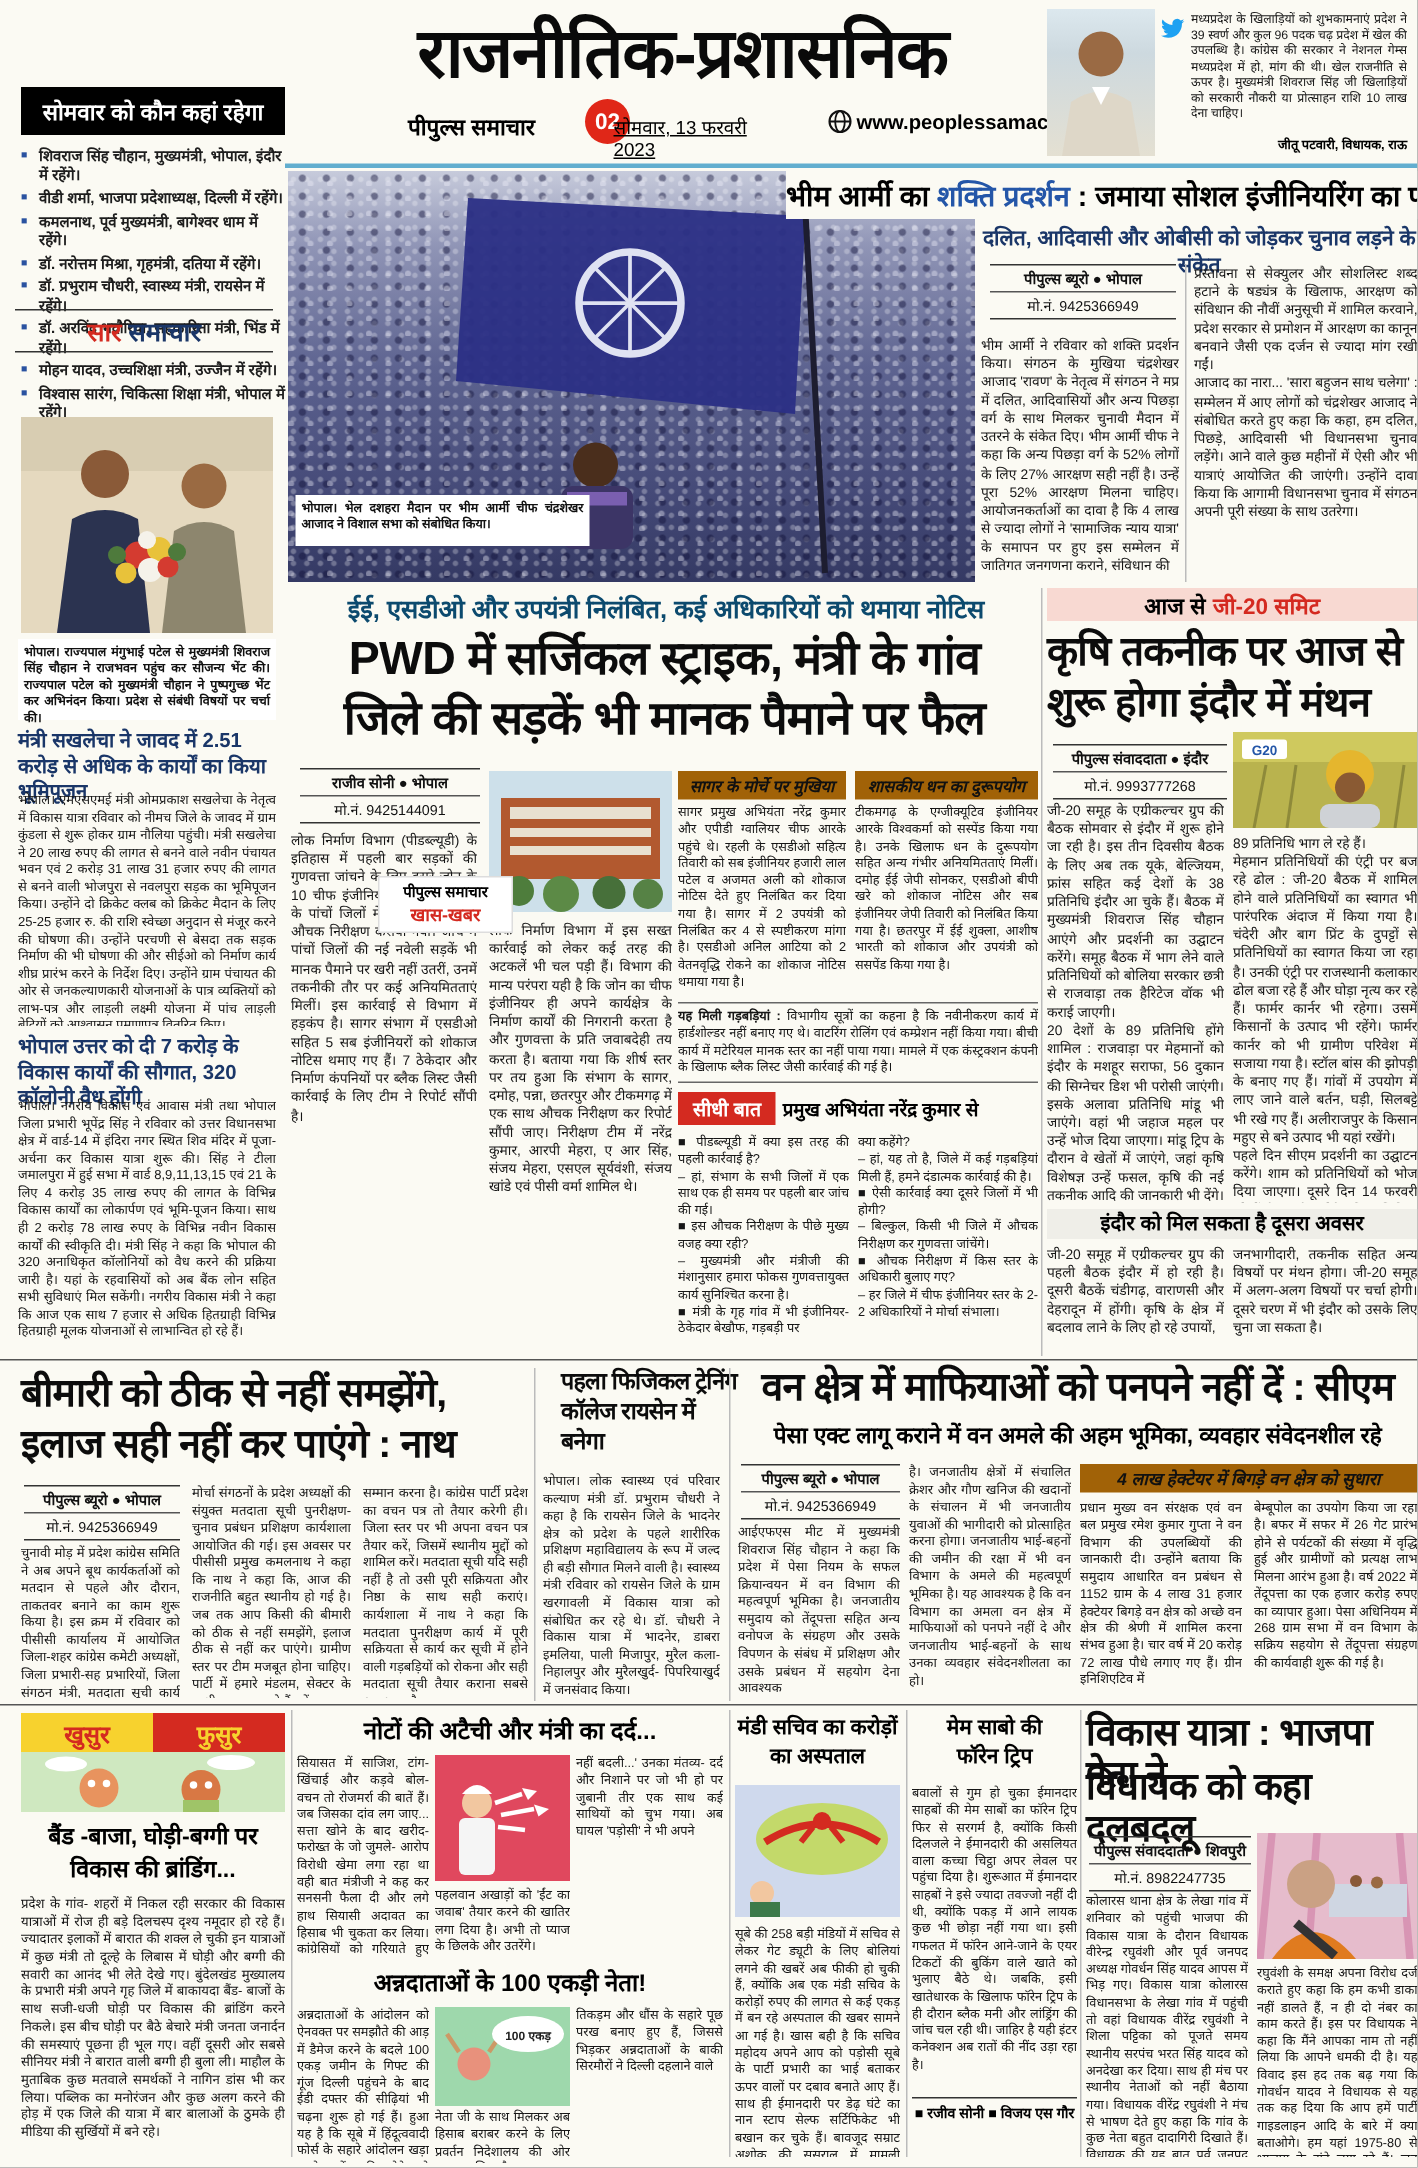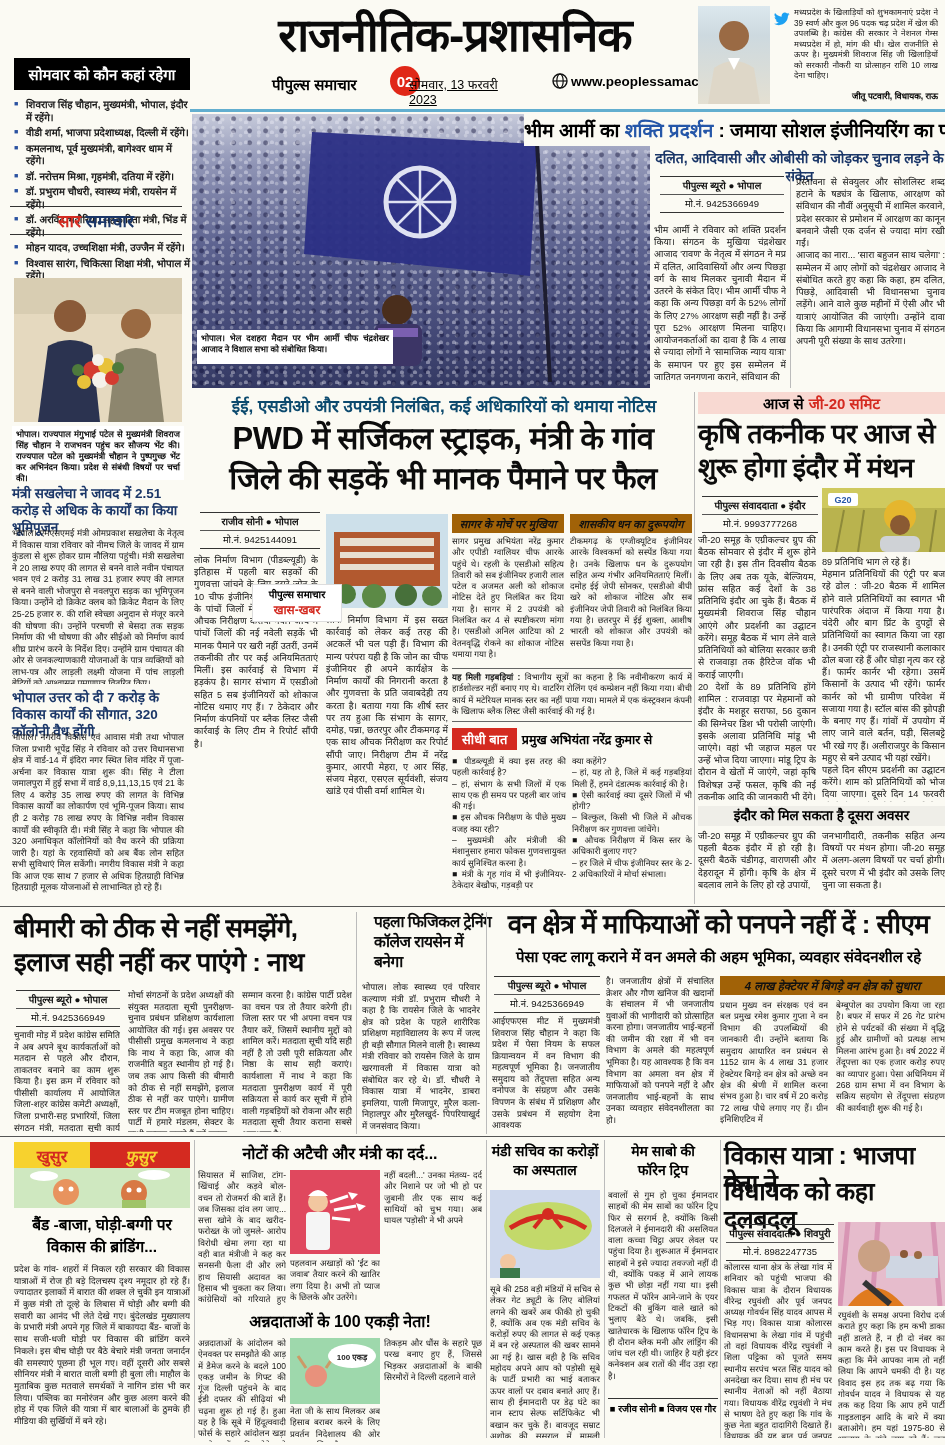--- a/index.html
+++ b/index.html
@@ -31,21 +31,21 @@
   .bighead{font-weight:900;color:#0c0c0c;line-height:1.1;letter-spacing:-0.5px;}
   .caption{background:#fff;font-weight:bold;font-size:8.4px;line-height:1.3;color:#111;
            padding:3px 4px;text-align:justify;}
   .graybox-h{background:#a16207;font-weight:800;font-size:11px;text-align:center;padding:2px 1px;color:#111;font-style:italic;}
   .kickband{background:#f8d9d2;display:flex;align-items:center;justify-content:center;
             font-weight:900;font-size:15px;gap:5px;}
   .sb-label{background:#d42a20;color:#fff;font-weight:900;font-size:13px;padding:2px 10px;display:inline-block;}
   .tagbox{background:#fff;border:1px solid #ddd;text-align:center;padding:2px 1px;}
   .khusur-h{display:flex;font-weight:900;font-size:16px;}
   .khusur-h .k1{background:#f7d22e;color:#d42a20;flex:1;text-align:center;padding:3px 0;}
-  .khusur-h .k2{background:#d42a20;color:#f7d22e;flex:1;text-align:center;padding:3px 12px;font-style:italic;}
+  .khusur-h .k2{background:#d42a20;color:#f7d22e;flex:1;text-align:center;padding:3px 0;}
   .ph-crowd{background:
      radial-gradient(circle at 15% 85%, rgba(240,240,250,.4) 0 1.6px, transparent 2.6px) 0 0/13px 10px,
      radial-gradient(circle at 60% 40%, rgba(15,15,55,.45) 0 1.8px, transparent 3px) 0 0/16px 12px,
      radial-gradient(circle at 40% 70%, rgba(255,255,255,.28) 0 1.3px, transparent 2.3px) 0 0/9px 8px,
      linear-gradient(180deg,#c7cbdb 0%,#9095b6 18%,#5d6390 48%,#454a78 78%,#343963 100%);}
   .footline{font-weight:bold;font-size:9.5px;text-align:center;border-top:1.5px solid #333;padding-top:3px;}
 </style>
 </head>
 <body>
 

